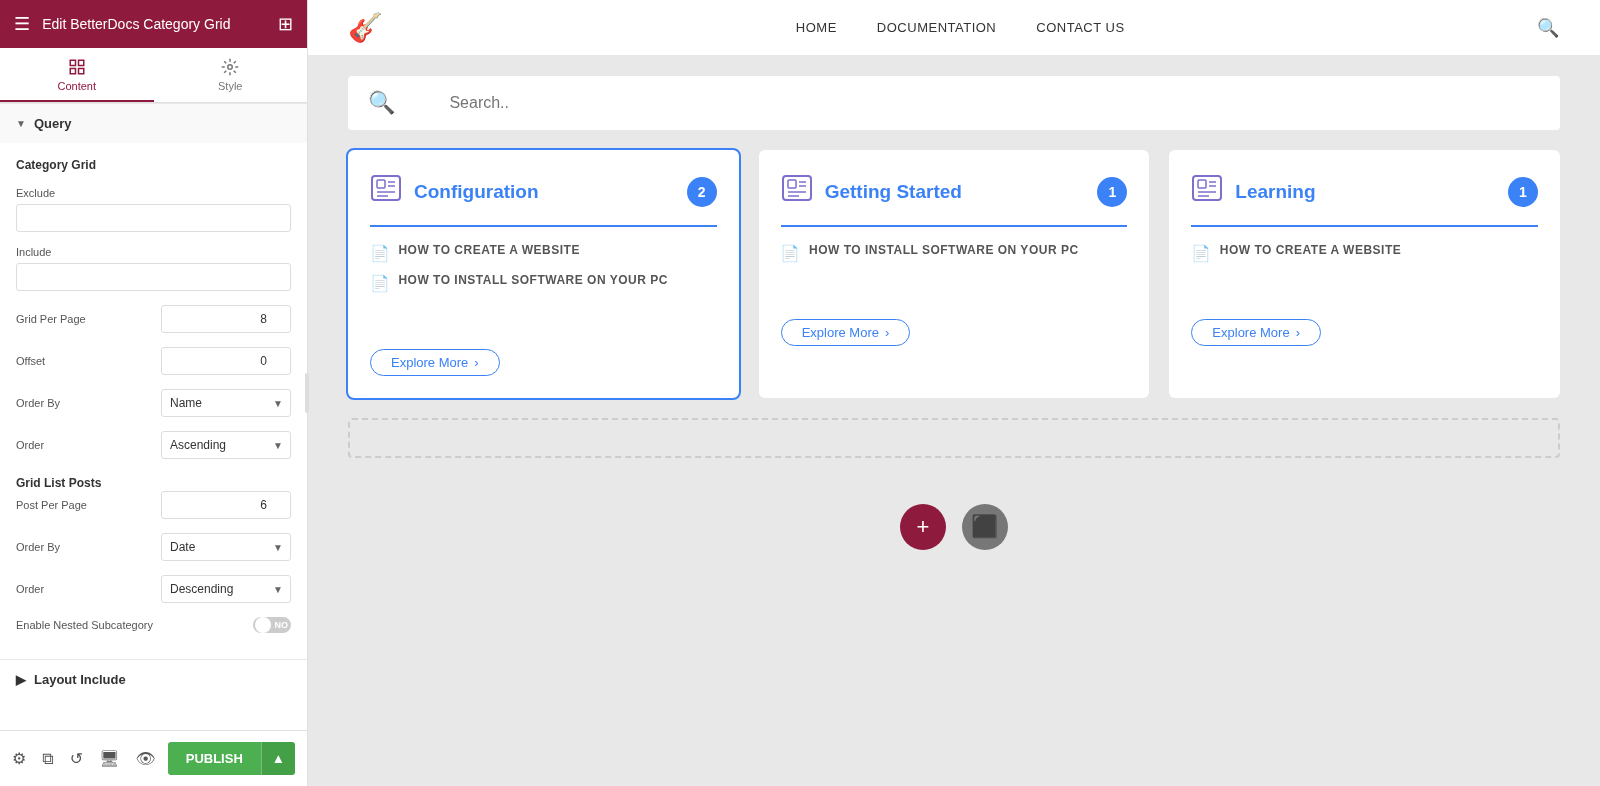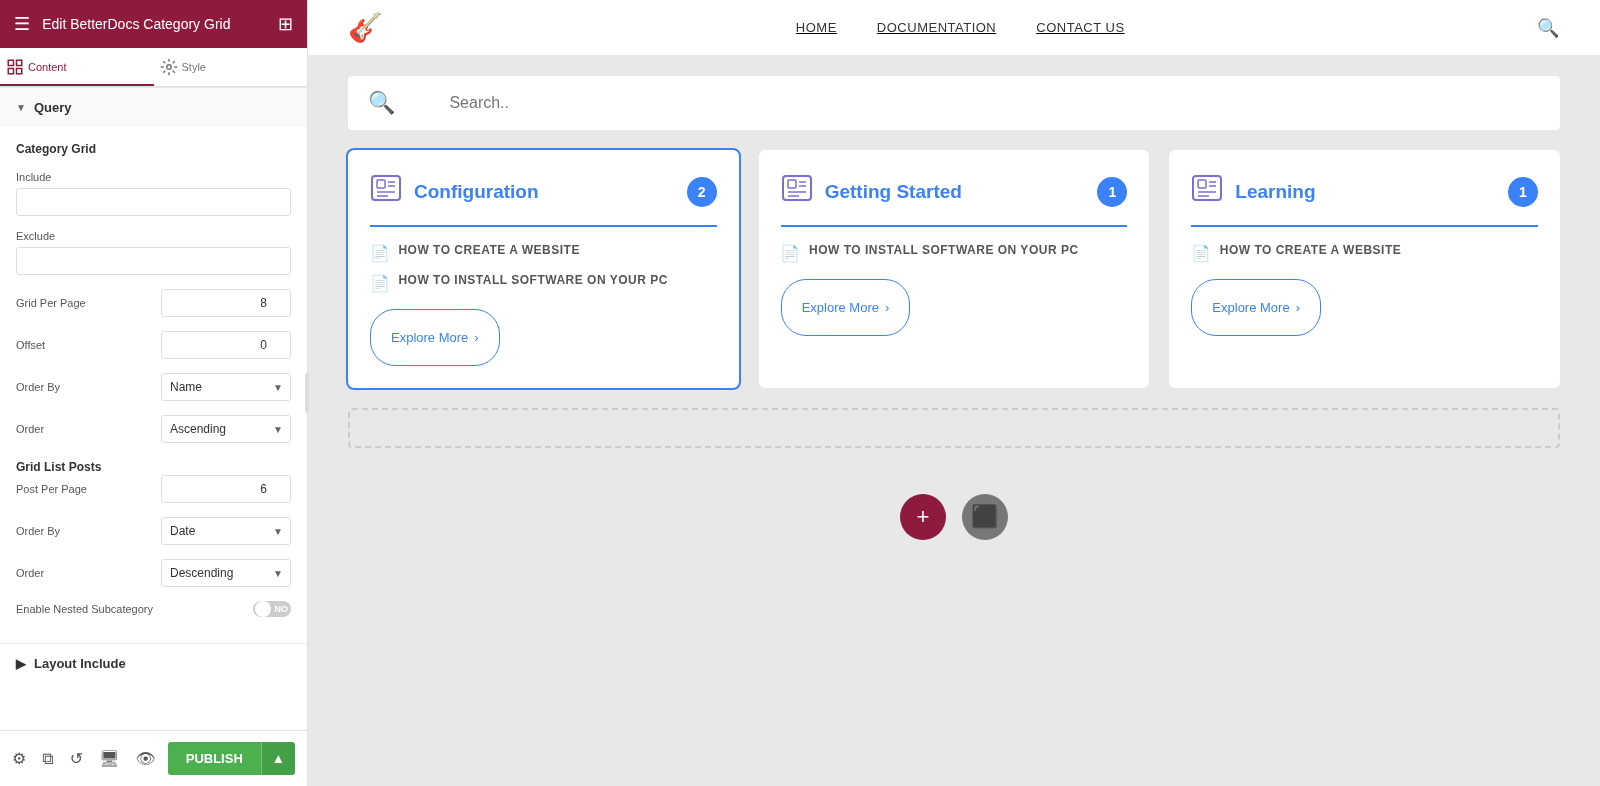--- a/index.html
+++ b/index.html
@@ -8,21 +8,21 @@
     
     .left-panel { width: 308px; min-width: 308px; background: #fff; display: flex; flex-direction: column; border-right: 1px solid #e0e0e0; position: relative; }
 
     .panel-header { background: #8e1a3d; color: #fff; display: flex; align-items: center; justify-content: space-between; padding: 0 14px; height: 48px; }
     .panel-header-left { display: flex; align-items: center; gap: 12px; }
     .panel-title { font-size: 14px; font-weight: 500; }
     .hamburger-icon { font-size: 18px; cursor: pointer; }
     .grid-icon { font-size: 18px; cursor: pointer; }
 
     .panel-tabs { display: flex; border-bottom: 1px solid #e0e0e0; }
-    .panel-tab { flex: 1; display: flex; flex-direction: row; align-items: center; padding: 10px 6px 8px; cursor: pointer; font-size: 11px; color: #777; gap: 4px; border-bottom: 2px solid transparent; }
+    .panel-tab { flex: 1; display: flex; flex-direction: column; align-items: center; padding: 10px 6px 8px; cursor: pointer; font-size: 11px; color: #777; gap: 4px; border-bottom: 2px solid transparent; }
     .panel-tab.active { color: #8e1a3d; border-bottom: 2px solid #8e1a3d; }
     .panel-tab svg { width: 18px; height: 18px; }
 
     .panel-body { flex: 1; overflow-y: auto; padding: 0 0 80px 0; }
 
     .section-header { display: flex; align-items: center; gap: 8px; padding: 12px 16px; cursor: pointer; font-size: 13px; font-weight: 600; color: #333; background: #f9f9f9; border-top: 1px solid #e8e8e8; }
     .section-header .arrow { font-size: 10px; color: #666; }
 
     .form-section { padding: 12px 16px; }
     .form-group { margin-bottom: 14px; }
@@ -55,21 +55,21 @@
     
     .resize-handle { position: absolute; right: -6px; top: 0; bottom: 0; width: 12px; cursor: col-resize; z-index: 10; display: flex; align-items: center; justify-content: center; }
     .resize-handle-bar { width: 4px; height: 40px; background: #ddd; border-radius: 2px; }
 
     
     .right-area { flex: 1; display: flex; flex-direction: column; background: #e8e8e8; overflow: hidden; }
 
     
     .top-nav { background: #fff; height: 56px; display: flex; align-items: center; justify-content: space-between; padding: 0 40px; border-bottom: 1px solid #e8e8e8; }
     .nav-logo { font-size: 28px; }
-    .nav-links { display: flex; gap: 40px; align-items: center; text-decoration: underline; }
+    .nav-links { display: flex; gap: 40px; align-items: center; }
     .nav-link { font-size: 13px; font-weight: 500; color: #333; text-decoration: none; letter-spacing: 0.5px; cursor: pointer; }
     .nav-search-icon { font-size: 18px; color: #333; cursor: pointer; }
 
     
     .main-content { flex: 1; padding: 20px 40px; overflow-y: auto; display: flex; flex-direction: column; gap: 20px; }
 
     
     .search-bar { background: #fff; border-radius: 4px; display: flex; align-items: center; padding: 14px 20px; gap: 14px; }
     .search-icon { font-size: 22px; color: #aaa; }
     .search-input { border: none; outline: none; font-size: 16px; color: #bbb; flex: 1; background: transparent; margin-left: 40px; }
@@ -79,21 +79,21 @@
     .category-card { background: #ffffff; border-radius: 6px; flex: 1; padding: 20px; border: 2px solid transparent; }
     .card-header { display: flex; align-items: center; gap: 12px; margin-bottom: 14px; padding-bottom: 14px; border-bottom: 2px solid #3b82f6; position: relative; }
     .card-icon { font-size: 28px; color: #7c6fcd; }
     .card-title { font-size: 19px; font-weight: 600; color: #3b82f6; }
     .card-badge { margin-left: auto; background: #3b82f6; color: #fff; border-radius: 50%; width: 30px; height: 30px; display: flex; align-items: center; justify-content: center; font-size: 14px; font-weight: 700; }
 
     .card-docs { margin: 16px 0; display: flex; flex-direction: column; gap: 10px; }
     .card-doc-item { display: flex; align-items: flex-start; gap: 8px; font-size: 12px; color: #555; font-weight: 600; letter-spacing: 0.5px; text-transform: uppercase; }
     .doc-icon { color: #888; font-size: 16px; flex-shrink: 0; margin-top: 1px; }
 
-    .explore-btn { border: 1.5px solid #3b82f6; color: #3b82f6; background: transparent; border-radius: 25px; padding: 20px 20px; font-size: 13px; cursor: pointer; display: inline-flex; align-items: center; gap: 6px; }
+    .explore-btn { border: 1.5px solid #3b82f6; color: #3b82f6; background: transparent; border-radius: 25px; padding: 5px 20px; font-size: 13px; cursor: pointer; display: inline-flex; align-items: center; gap: 6px; margin-top: 40px; }
 
     
     .bottom-dots-area { display: flex; align-items: center; justify-content: center; gap: 16px; padding: 16px 0; }
     .dot-btn { width: 46px; height: 46px; border-radius: 50%; border: none; cursor: pointer; display: flex; align-items: center; justify-content: center; font-size: 22px; }
     .dot-btn.add { background: #8e1a3d; color: #fff; }
     .dot-btn.settings { background: #777; color: #fff; }
 
     
     .dashed-section { border: 2px dashed #ccc; margin: 0 0 10px 0; height: 40px; border-radius: 4px; }
 
@@ -139,26 +139,26 @@
       <span>Query</span>
     </div>
 
     <div class="form-section">
 
       <div class="form-group">
         <span class="subsection-title">Category Grid</span>
       </div>
 
       <div class="form-group">
+        <label class="form-label">Exclude</label>
+        <input class="form-input" type="text" value="" style="">
+      </div>
+
+      <div class="form-group">
         <label class="form-label">Include</label>
-        <input class="form-input" type="text" value="" style="">
-      </div>
-
-      <div class="form-group">
-        <label class="form-label">Exclude</label>
         <input class="form-input" type="text" value="" style="">
       </div>
 
       <div class="form-row">
         <span class="form-row-label">Grid Per Page</span>
         <input class="form-row-input" type="number" value="8" style="">
       </div>
 
       <div class="form-row">
         <span class="form-row-label">Offset</span>

